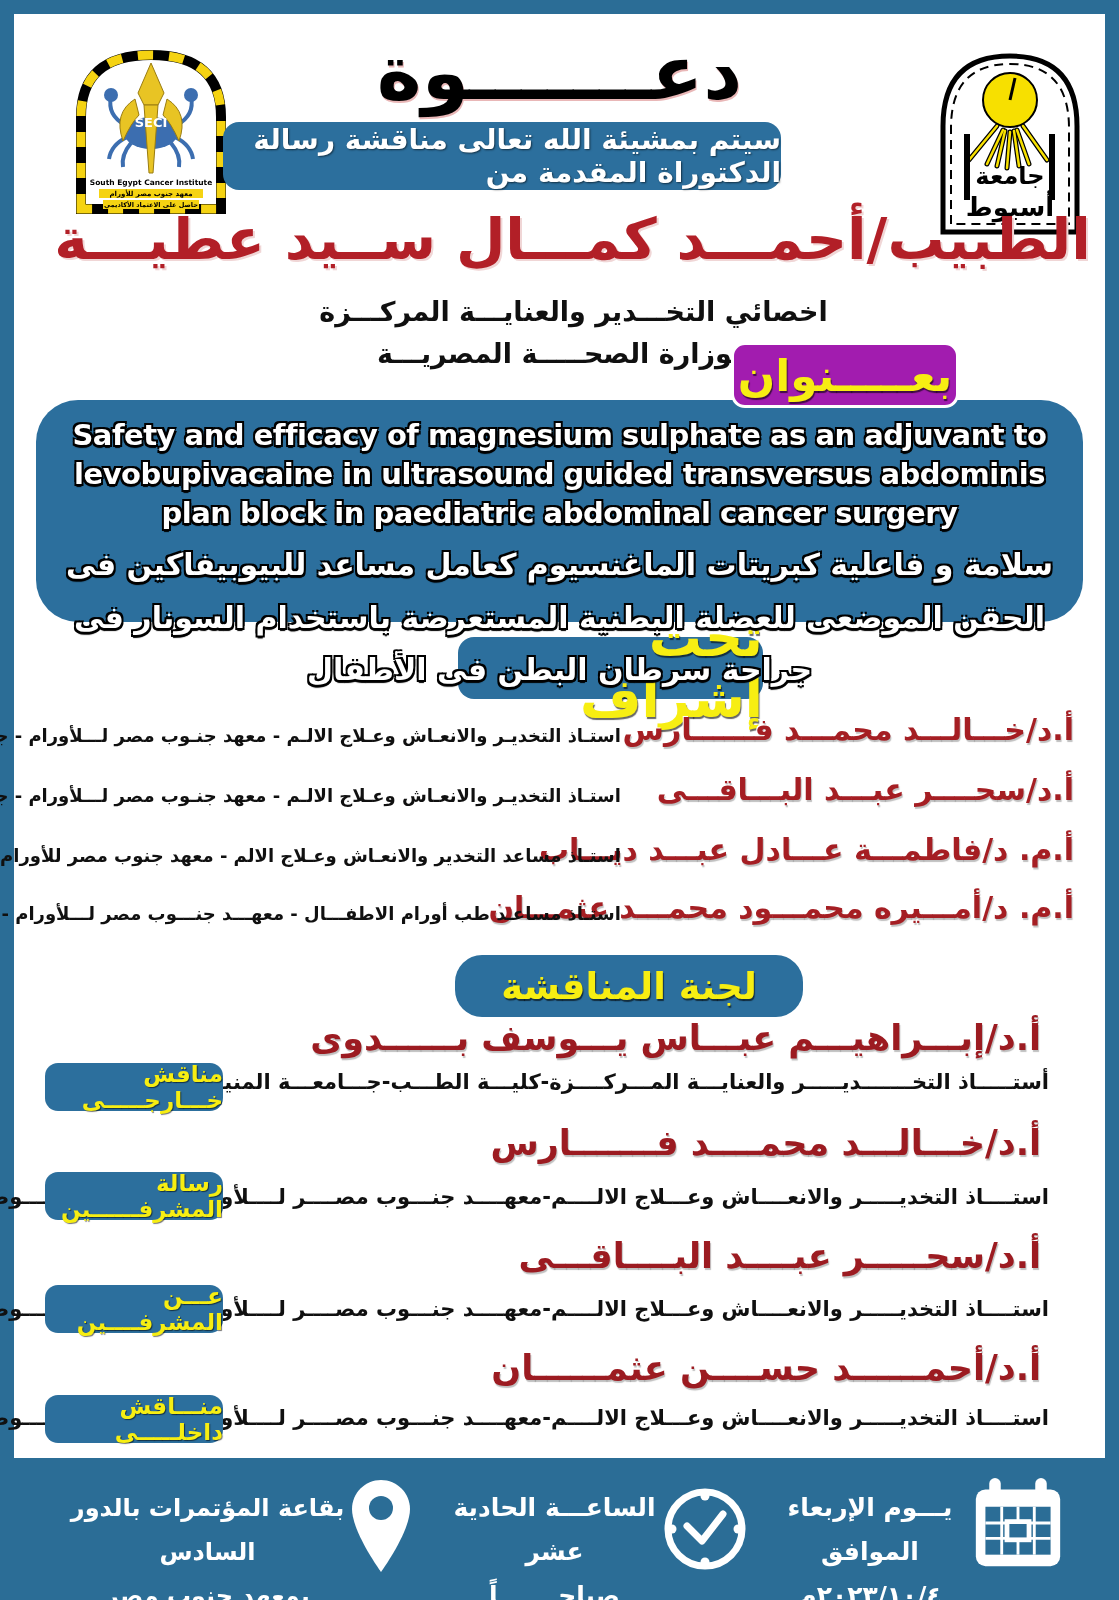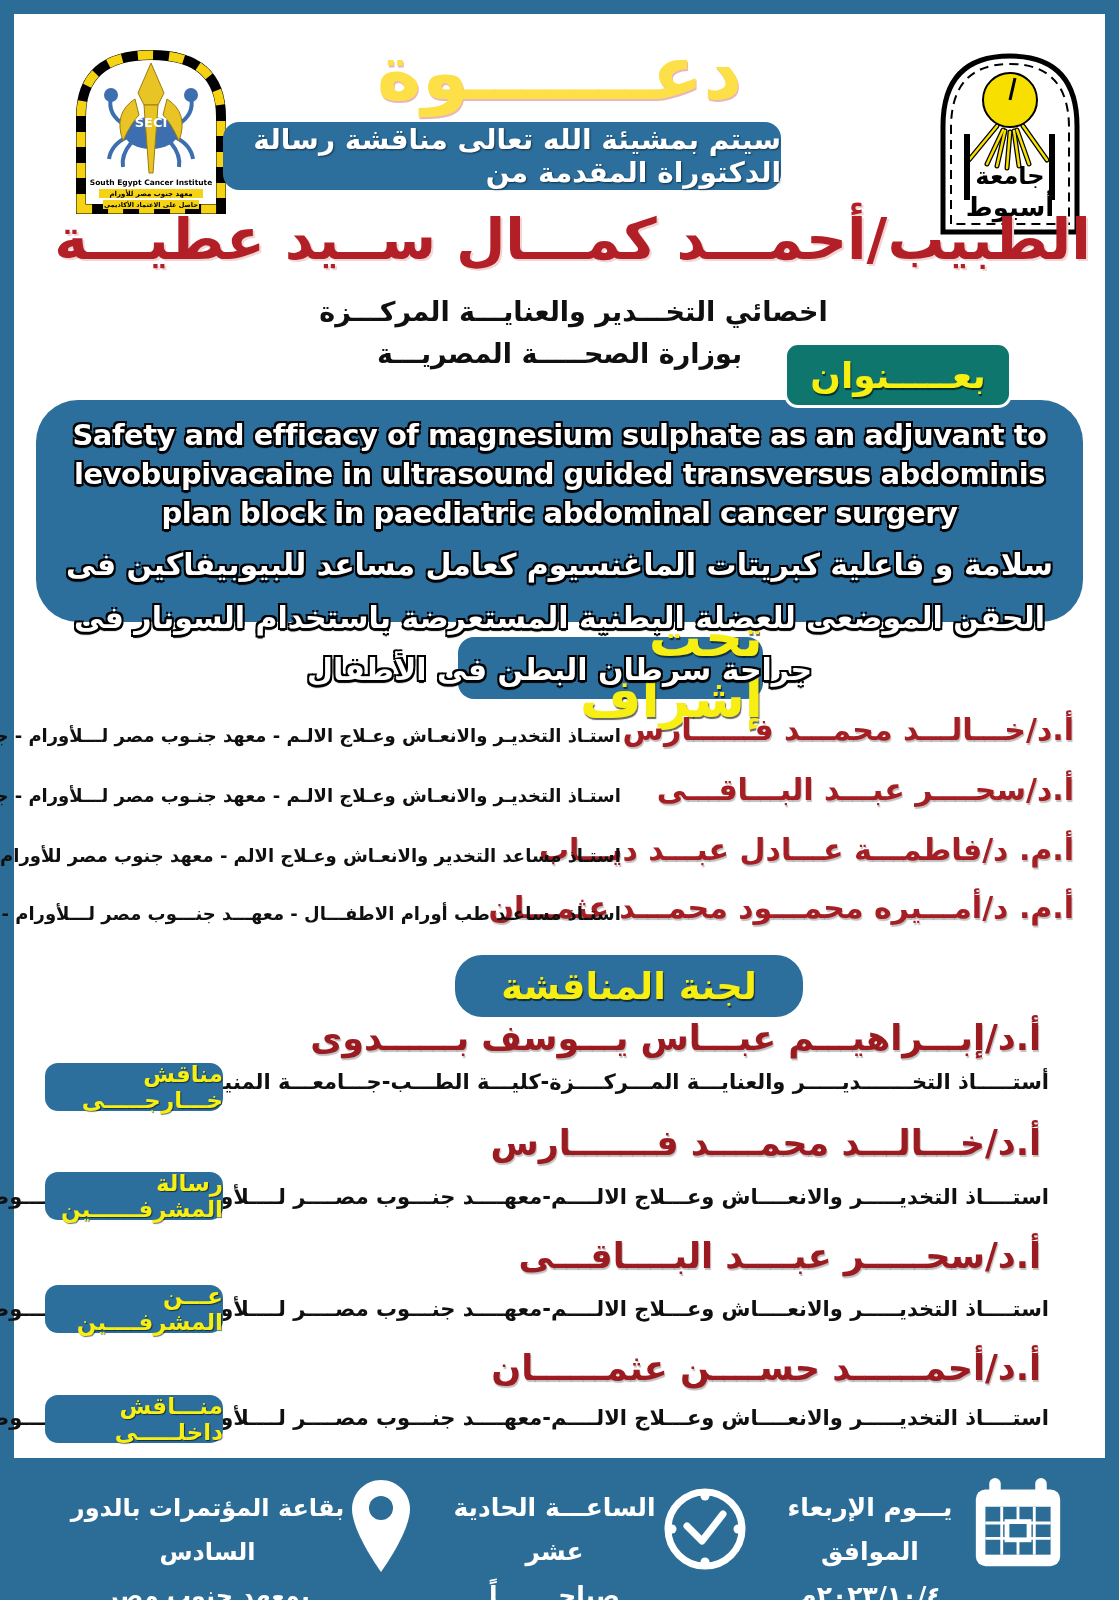--- a/index.html
+++ b/index.html
@@ -9,21 +9,21 @@
     font-family:"DejaVu Sans", sans-serif;
     direction:rtl;
   }
   .page{
     position:absolute; left:14px; right:14px; top:14px; height:1444px;
     background:#ffffff;
   }
   
   .main-title{
     position:absolute; top:28px; left:0; right:0;
-    text-align:center; font-size:76px; font-weight:bold; color:#fde047;
+    text-align:center; font-size:76px; font-weight:bold; color:#000000;
     text-shadow:1px 2px 0 #e9b7b7;
   }
   .subtitle-chip{
     position:absolute; left:223px; top:122px; width:558px; height:68px;
     background:#2c6f9d; border-radius:16px;
     display:flex; align-items:center; justify-content:center;
     color:#fff; font-size:28px; font-weight:bold;
     text-shadow:1px 1px 2px rgba(0,0,0,.55);
   }
   .logo{ position:absolute; }
@@ -34,24 +34,24 @@
     font-size:57px; font-weight:bold; color:#b21f27;
     text-shadow:2px 2px 0 #f0d6d6;
     padding-left:26px;
   }
   .role-line{ position:absolute; left:0; right:0; text-align:center;
     font-size:27px; font-weight:bold; color:#101010;}
   .role1{ top:296px;padding-left:28px; } .role2{ top:338px; }
 
   
   .titled-chip{
-    position:absolute; left:784px; top:342px; width:222px; height:60px;
-    background:#0f766e; border:3px solid #fff; border-radius:14px;
-    display:flex; align-items:center; justify-content:center;
-    color:#f7ee12; font-size:36px; font-weight:bold; z-index:3;
+    position:absolute; left:731px; top:342px; width:222px; height:60px;
+    background:#a21caf; border:3px solid #fff; border-radius:14px;
+    display:flex; align-items:center; justify-content:center;
+    color:#f7ee12; font-size:44px; font-weight:bold; z-index:3;
     text-shadow:1px 2px 1px rgba(0,0,0,.6);
   }
   .thesis-box{
     position:absolute; left:36px; top:400px; width:1047px; height:222px;
     background:#2c6f9d; border-radius:42px; z-index:2;
     box-sizing:border-box; padding:16px 28px 0 28px;
   }
   .outline-white{
     color:#fff;
     text-shadow:-2px -2px 0 #000, 2px -2px 0 #000, -2px 2px 0 #000,

